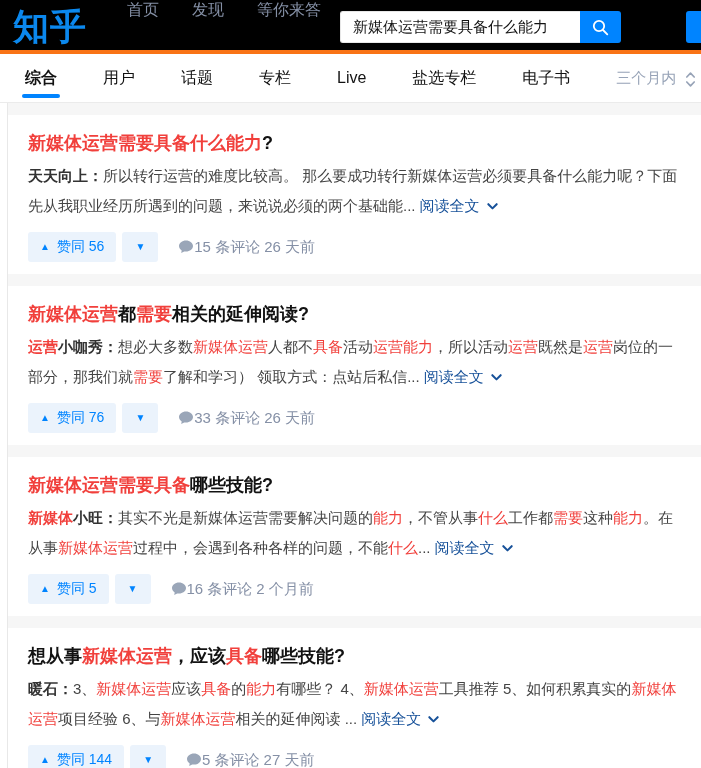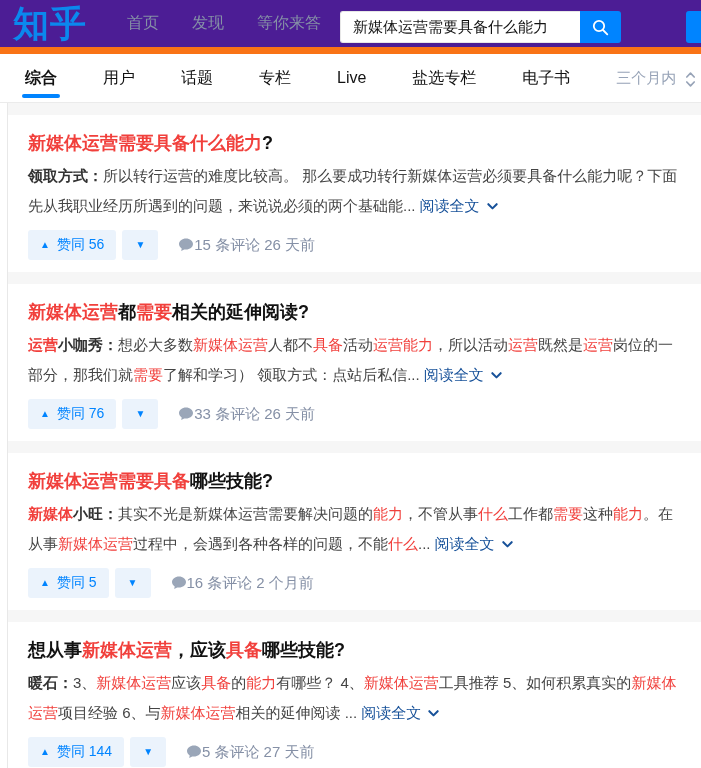--- a/index.html
+++ b/index.html
@@ -6,23 +6,23 @@
   html, body { margin: 0; padding: 0; }
   body {
     width: 701px; height: 768px; overflow: hidden;
     background: #ffffff;
     font-family: "Liberation Sans", sans-serif;
     color: #121212;
     position: relative;
   }
   
   .header {
-    height: 54px; border-bottom: 7px solid #f97316;
-    display: flex; align-items: center;
-    padding-left: 13px; position: relative; background: #4c1d95;
+    height: 54px; border-bottom: 4px solid #f97316;
+    display: flex; align-items: flex-start;
+    padding-left: 13px; position: relative; background: #000000;
   }
   .logo {
     font-size: 36px; font-weight: bold; color: #0b88ee;
     letter-spacing: 1px; line-height: 54px; cursor: pointer; flex: none;
   }
   .nav { display: flex; gap: 33px; margin-left: 40px; }
   .nav a {
     color: #8590a6; font-size: 16px; text-decoration: none; cursor: pointer;
     white-space: nowrap;
   }
@@ -69,21 +69,21 @@
   .card { background: #fff; padding: 14px 14px 12px 20px; margin-bottom: 12px; }
   .title {
     margin: 0 0 4px 0; font-size: 18px; font-weight: bold; line-height: 28px;
     color: #121212; cursor: pointer;
   }
   .hl { color: #f1403c; }
   .summary { margin: 0; font-size: 15px; line-height: 30px; color: #444; }
   .author { font-weight: bold; color: #333; }
   .read-more {
     color: #175199; text-decoration: none; cursor: pointer;
-    margin-left: 4px; white-space: nowrap;
+    margin-left: 4px; white-space: nowrap; font-family: Liberation Mono, monospace;
   }
   .read-more svg { vertical-align: -2px; margin-left: 6px; }
   .footer { display: flex; align-items: center; margin-top: 9px; }
   .vote {
     background: #ebf3fc; color: #0084ff; border: none; border-radius: 3px;
     height: 30px; font-size: 14px; cursor: pointer; padding: 0 12px;
     display: flex; align-items: center; gap: 7px;
     font-family: "Liberation Sans", sans-serif;
   }
   .vote .tri { font-size: 10px; line-height: 1; }
@@ -129,21 +129,21 @@
     <svg width="11" height="17" viewBox="0 0 11 17">
       <path d="M1.8 6 L5.5 2.2 L9.2 6" fill="none" stroke="#97a3b7" stroke-width="1.7" stroke-linecap="round" stroke-linejoin="round"></path>
       <path d="M1.8 11 L5.5 14.8 L9.2 11" fill="none" stroke="#97a3b7" stroke-width="1.7" stroke-linecap="round" stroke-linejoin="round"></path>
     </svg>
   </div>
 </div>
 
 <div class="content">
   <article class="card">
     <h2 class="title"><span class="hl">新媒体运营需要具备什么能力</span><span>?</span></h2>
-    <p class="summary"><span class="author"><span>领取方式：</span></span><span><span>所以转行运营的难度比较高。 那么要成功转行新媒体运营必须要具备什么能力呢？下面先从我职业经历所遇到的问题，来说说必须的两个基础能...</span></span><a class="read-more"><span>阅读全文</span><svg width="13" height="13" viewBox="0 0 14 14">
+    <p class="summary"><span class="author"><span>天天向上：</span></span><span><span>所以转行运营的难度比较高。 那么要成功转行新媒体运营必须要具备什么能力呢？下面先从我职业经历所遇到的问题，来说说必须的两个基础能...</span></span><a class="read-more"><span>阅读全文</span><svg width="13" height="13" viewBox="0 0 14 14">
             <path d="M2.5 4.5 L7 9 L11.5 4.5" fill="none" stroke="#175199" stroke-width="2.2" stroke-linecap="round" stroke-linejoin="round"></path>
           </svg></a></p>
     <div class="footer">
       <button class="vote up">
         <span class="tri">▲</span>
         <span>赞同 56</span>
       </button>
       <button class="vote down">
         <span class="tri">▼</span>
       </button>

